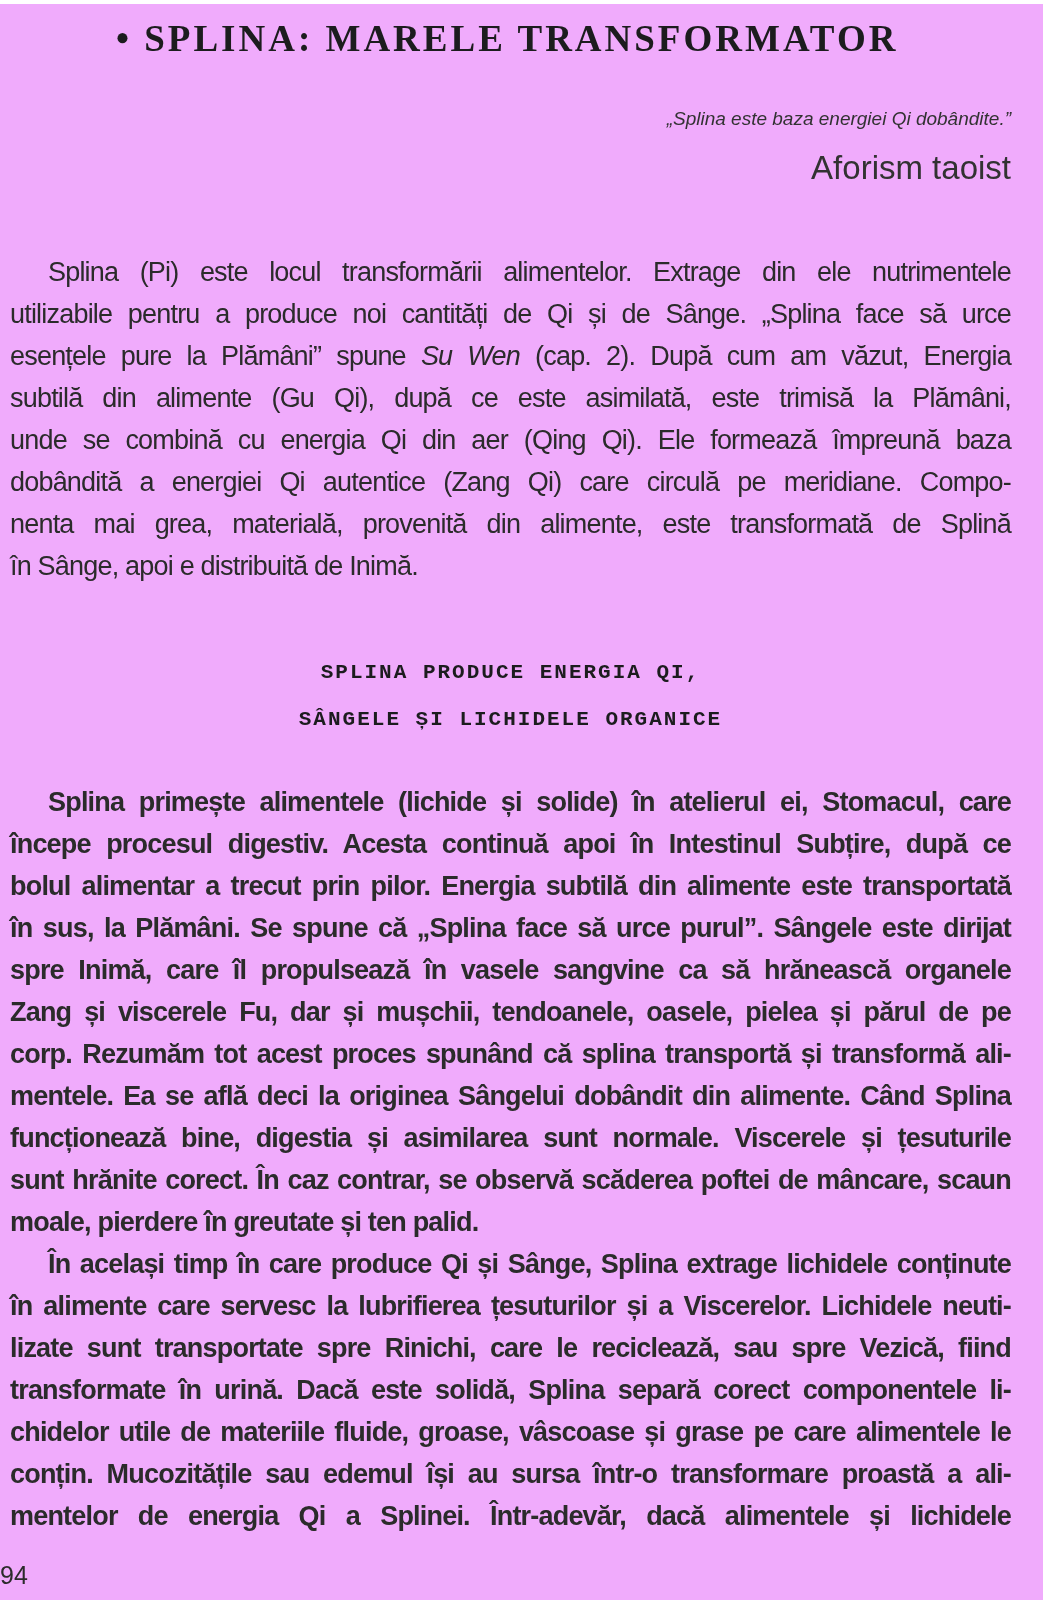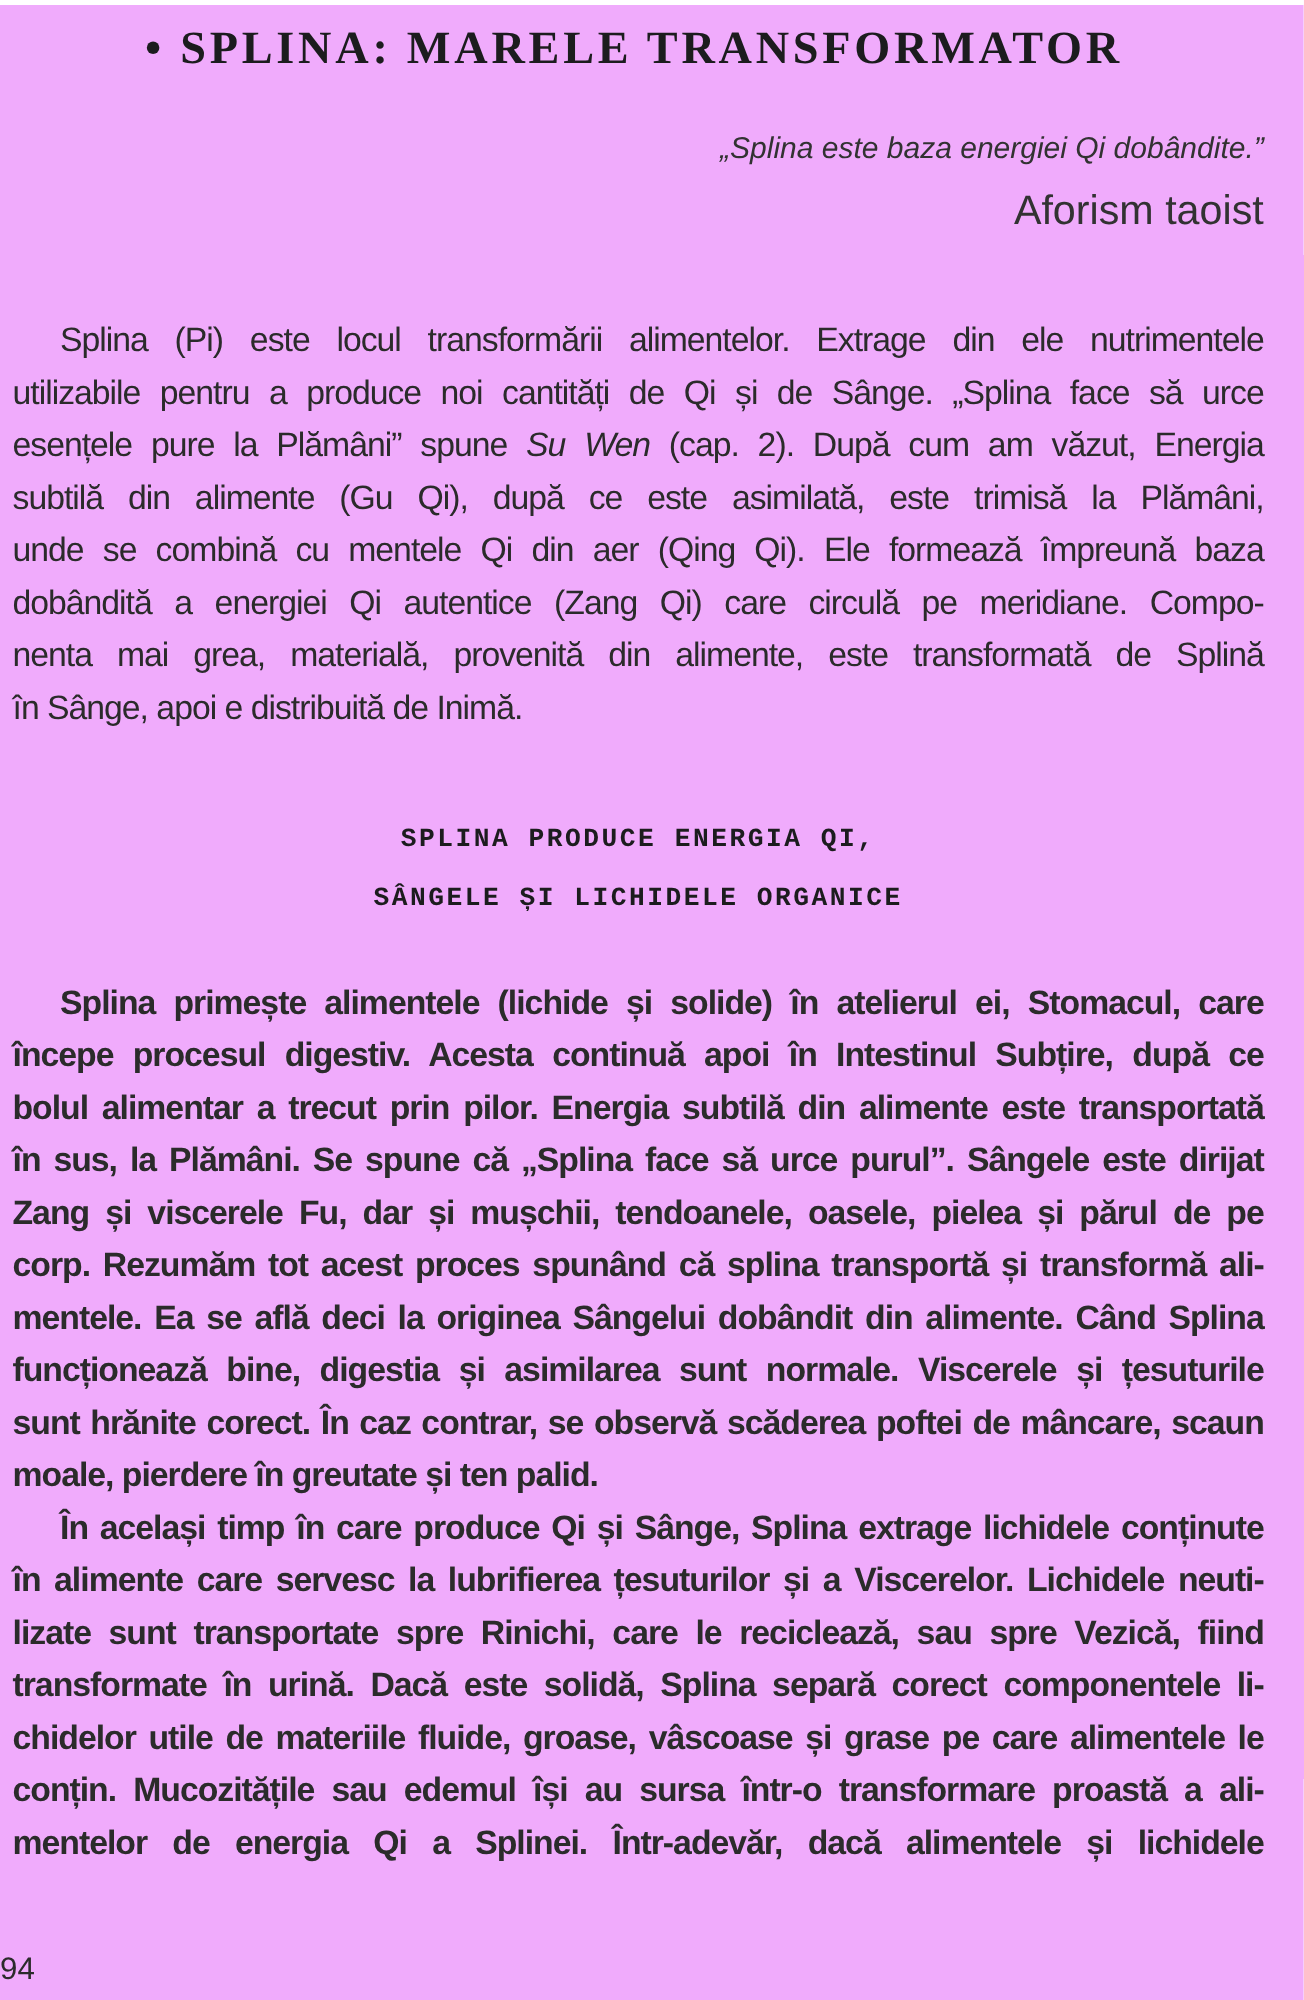--- a/index.html
+++ b/index.html
@@ -22,21 +22,21 @@
     line-height: 1.1;
     letter-spacing: 3px;
     color: #1c1c1e;
     margin: 15px 0 0 106px;
     white-space: nowrap;
   }
   .epigraph {
     margin-top: 42px;
     text-align: right;
     font-style: italic;
-    font-size: 24px;
+    font-size: 19px;
     line-height: 34px;
     color: #323232;
   }
   .attribution {
     margin-top: 16px;
     text-align: right;
     font-size: 33px;
     line-height: 31px;
     color: #323232;
   }
@@ -86,38 +86,39 @@
   <div class="epigraph">„Splina este baza energiei Qi dobândite.”</div>
 
   <div class="attribution">Aforism taoist</div>
 
   <div class="body-block intro-block">
       <div>
         <div class="line first">Splina (Pi) este locul transformării alimentelor. Extrage din ele nutrimentele</div>
         <div class="line">utilizabile pentru a produce noi cantități de Qi și de Sânge. „Splina face să urce</div>
         <div class="line">esențele pure la Plămâni” spune <i>Su Wen</i> (cap. 2). După cum am văzut, Energia</div>
         <div class="line">subtilă din alimente (Gu Qi), după ce este asimilată, este trimisă la Plămâni,</div>
-        <div class="line">unde se combină cu mentele Qi din aer (Qing Qi). Ele formează împreună baza</div>
+        <div class="line">unde se combină cu energia Qi din aer (Qing Qi). Ele formează împreună baza</div>
         <div class="line">dobândită a energiei Qi autentice (Zang Qi) care circulă pe meridiane. Compo-</div>
         <div class="line">nenta mai grea, materială, provenită din alimente, este transformată de Splină</div>
         <div class="line last">în Sânge, apoi e distribuită de Inimă.</div>
       </div>
     </div>
 
   <h2 class="section-heading">
     <span class="heading-line">SPLINA PRODUCE ENERGIA QI,</span>
     <span class="heading-line">SÂNGELE ȘI LICHIDELE ORGANICE</span>
   </h2>
 
   <div class="body-block section-block">
       <div>
         <div class="line first">Splina primește alimentele (lichide și solide) în atelierul ei, Stomacul, care</div>
         <div class="line">începe procesul digestiv. Acesta continuă apoi în Intestinul Subțire, după ce</div>
         <div class="line">bolul alimentar a trecut prin pilor. Energia subtilă din alimente este transportată</div>
         <div class="line">în sus, la Plămâni. Se spune că „Splina face să urce purul”. Sângele este dirijat</div>
+        <div class="line">spre Inimă, care îl propulsează în vasele sangvine ca să hrănească organele</div>
         <div class="line">Zang și viscerele Fu, dar și mușchii, tendoanele, oasele, pielea și părul de pe</div>
         <div class="line">corp. Rezumăm tot acest proces spunând că splina transportă și transformă ali-</div>
         <div class="line">mentele. Ea se află deci la originea Sângelui dobândit din alimente. Când Splina</div>
         <div class="line">funcționează bine, digestia și asimilarea sunt normale. Viscerele și țesuturile</div>
         <div class="line">sunt hrănite corect. În caz contrar, se observă scăderea poftei de mâncare, scaun</div>
         <div class="line last">moale, pierdere în greutate și ten palid.</div>
       </div>
       <div>
         <div class="line first">În același timp în care produce Qi și Sânge, Splina extrage lichidele conținute</div>
         <div class="line">în alimente care servesc la lubrifierea țesuturilor și a Viscerelor. Lichidele neuti-</div>

